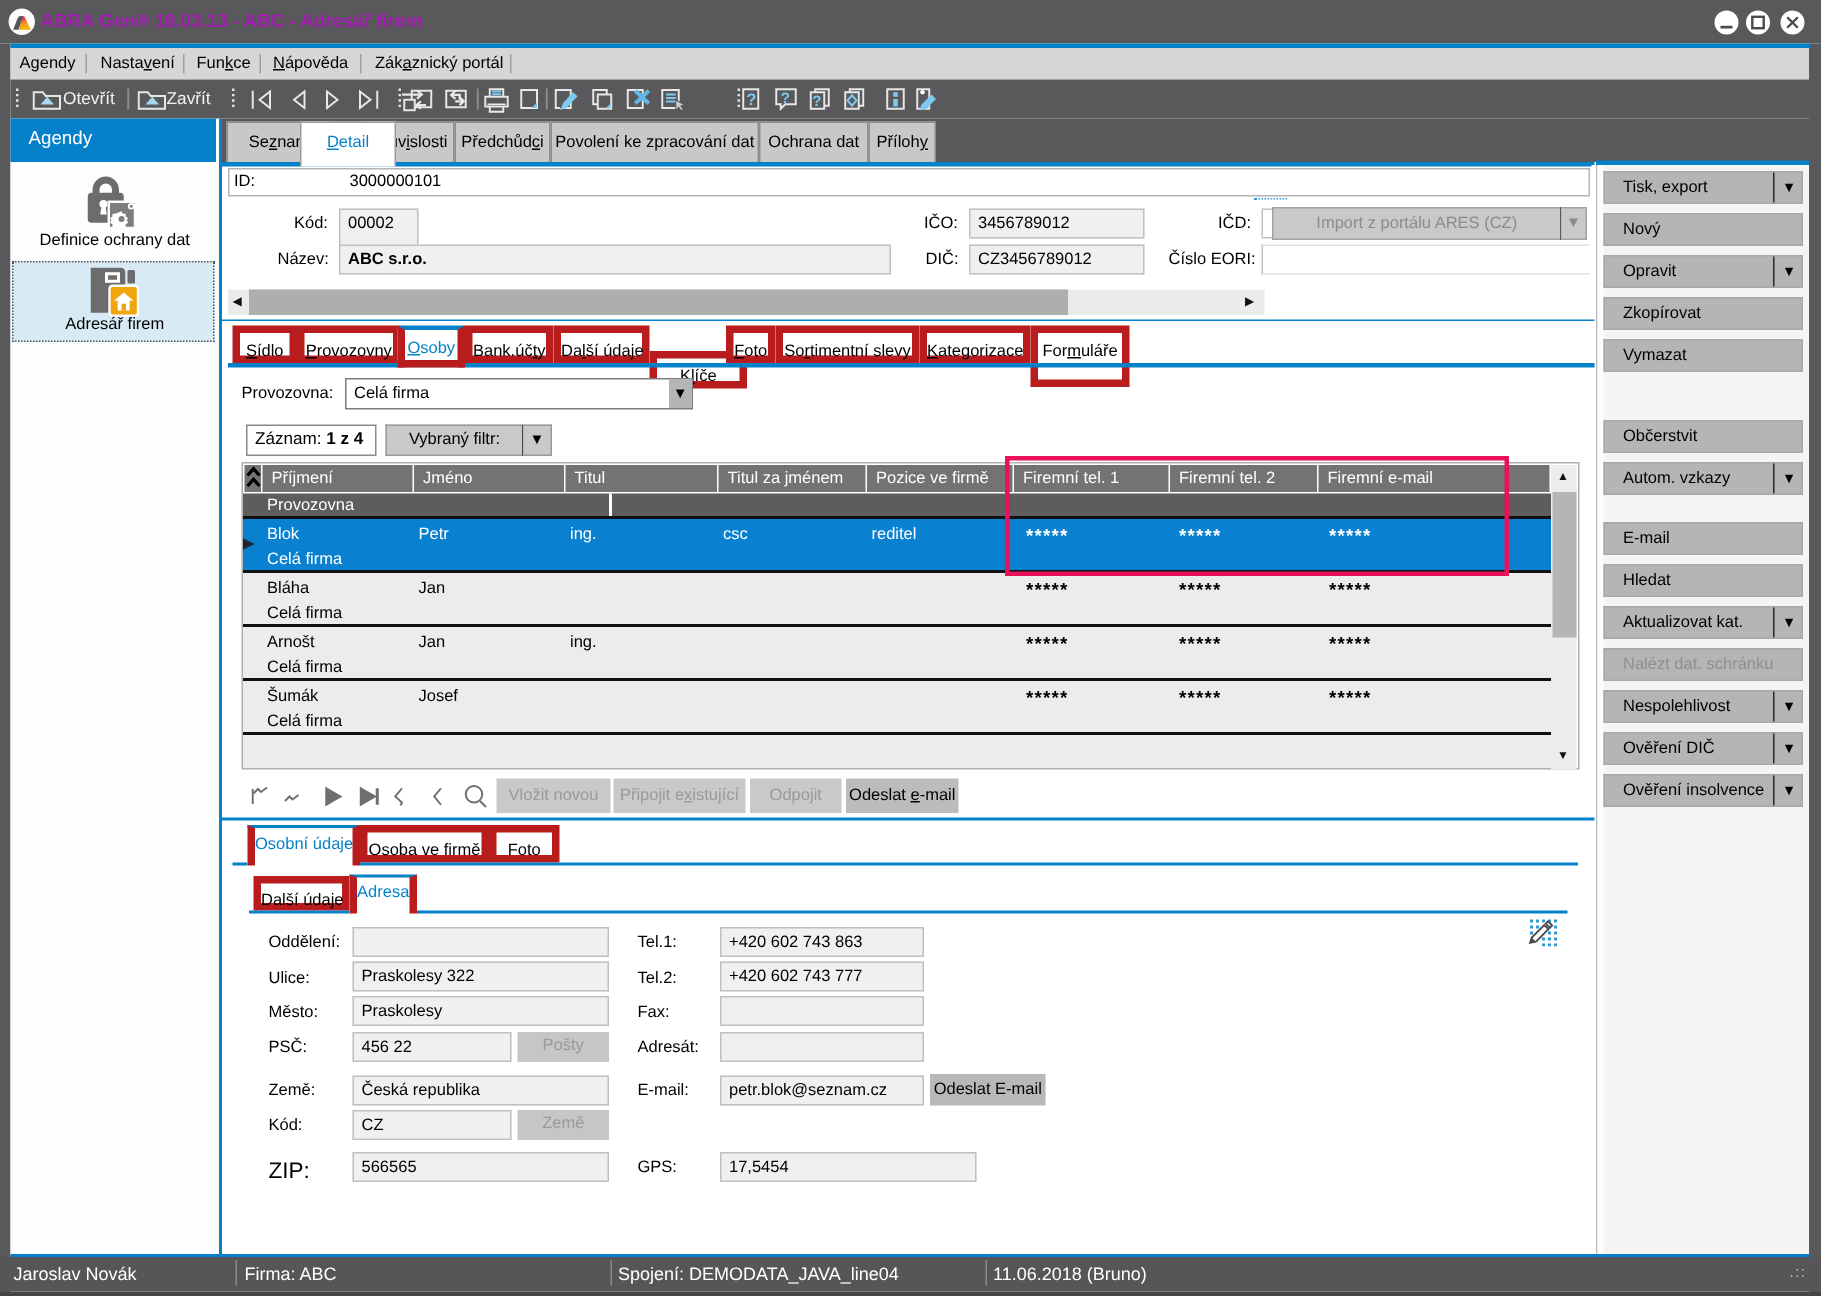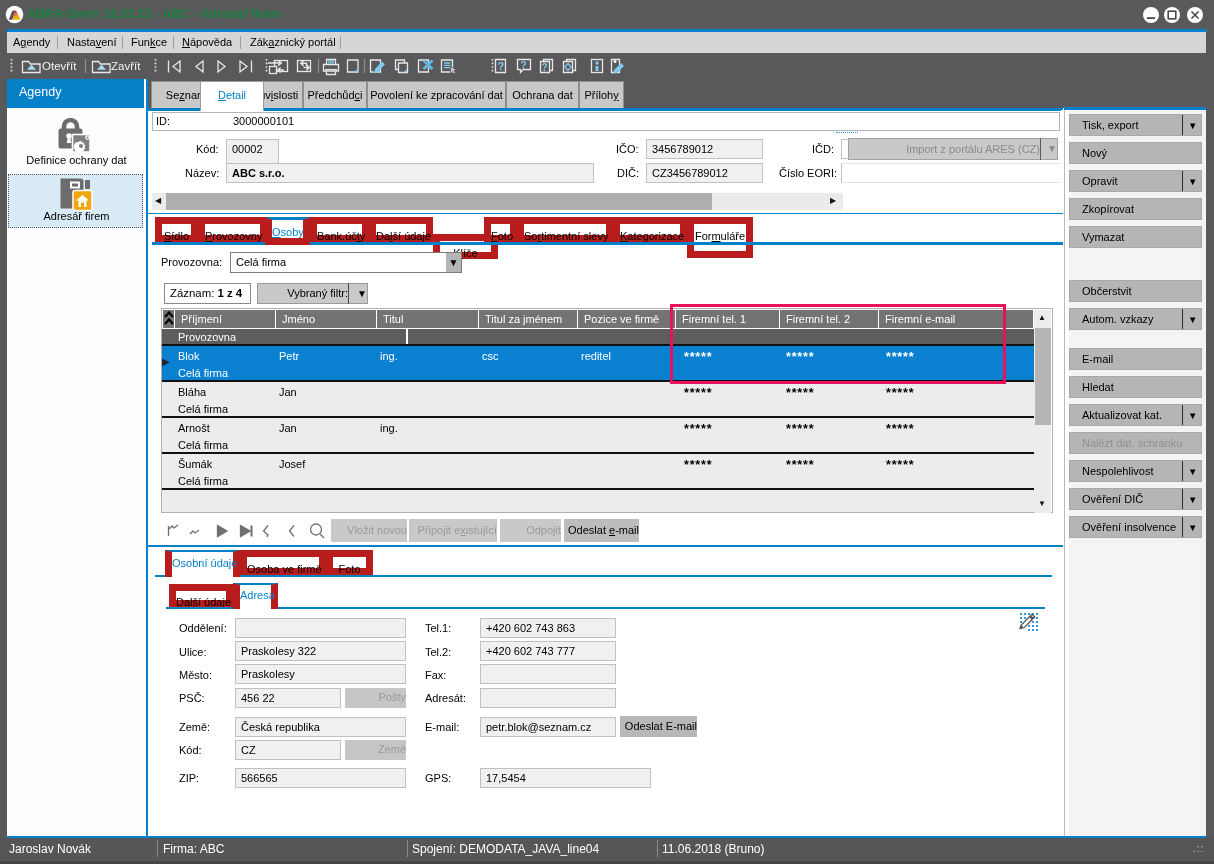--- a/index.html
+++ b/index.html
@@ -1,25 +1,25 @@
 <!DOCTYPE html>
 <html><head><meta charset="utf-8"><style>
 *{margin:0;padding:0;box-sizing:border-box}
 html,body{width:1214px;height:864px;overflow:hidden}
 body{position:relative;font-family:"Liberation Sans",sans-serif;font-size:11px;color:#000;background:#fff}
 .a{position:absolute}
 .lb{position:absolute;white-space:nowrap}
 .inp{position:absolute;background:#f0f0f0;border:1px solid #c0c0c0;font-size:11px;line-height:18px;padding-left:5px;white-space:nowrap;overflow:hidden}
-.gb{position:absolute;background:#c9c9c9;font-size:11px;text-align:right;white-space:nowrap}
+.gb{position:absolute;background:#c9c9c9;font-size:11px;text-align:center;white-space:nowrap}
 .th{position:absolute;top:310px;height:18px;background:#737373;color:#fff;font-size:11px;line-height:18px;padding-left:6px;white-space:nowrap;overflow:hidden}
 .sbtn{position:absolute;left:1069px;width:133px;height:22px;background:#b5b5b5;border:1px solid #a8a8a8;font-size:11px;line-height:20px;padding-left:12px;white-space:nowrap;overflow:hidden}
 .mn{position:absolute;top:0;height:21px;line-height:21px;font-size:11px;white-space:nowrap}
 .msep{position:absolute;top:4px;width:1px;height:13px;background:#9f9f9f}
 .tab1{position:absolute;top:81px;height:27px;background:#c8c8c8;border:1px solid #8e8e8e;border-bottom:none;font-size:11px;text-align:center;line-height:26px;white-space:nowrap}
-.tab2{position:absolute;background:#fff;border:7px solid #b91c1c;font-size:11px;text-align:center;white-space:nowrap}
+.tab2{position:absolute;background:#fff;border:5px solid #b91c1c;font-size:11px;text-align:center;white-space:nowrap}
 u{text-decoration:underline}
 </style></head>
 <body>
 
 <div class="a" style="left:0;top:0;width:1214px;height:29px;background:#59595b"></div>
 <div class="a" style="left:0;top:29px;width:7px;height:835px;background:#59595b"></div>
 <div class="a" style="left:1206px;top:29px;width:8px;height:835px;background:#59595b"></div>
 <div class="a" style="left:0;top:861px;width:1214px;height:3px;background:#454547"></div>
 
 <svg class="a" style="left:5px;top:5px" width="20" height="20" viewBox="0 0 20 20">
@@ -27,21 +27,21 @@
       <linearGradient id="ag" x1="0" y1="0" x2="0.25" y2="1">
 <stop offset="0.15" stop-color="#ec1a5c"></stop>
         <stop offset="0.55" stop-color="#f28a1e"></stop>
         <stop offset="0.9" stop-color="#f2b60d"></stop>
 </linearGradient>
     </defs>
 <circle cx="9.5" cy="9.5" r="8.8" fill="#fdfdfd"></circle>
 <path d="M3.8 14.8 L6.8 7 Q7.3 5.6 8.8 5.6 L10.6 5.6 L7.3 14.8 Z" fill="#54555a"></path>
 <path d="M7.6 14.8 L10.2 5.8 L11.2 6 L15.6 14.8 Z" fill="url(#ag)"></path>
 </svg>
-<div class="lb" style="left:27px;top:7px;font-size:12.5px;font-weight:bold;color:#15803d">ABRA Gen® 18.03.13 - ABC - Adresář firem</div>
+<div class="lb" style="left:27px;top:7px;font-size:12.5px;font-weight:bold;color:#a21caf">ABRA Gen® 18.03.13 - ABC - Adresář firem</div>
 
 <svg class="a" style="left:1140px;top:4px" width="66" height="22" viewBox="0 0 66 22">
 <circle cx="11" cy="11" r="8" fill="#fff"></circle>
     <rect x="7" y="13.2" width="8" height="1.8" fill="#4a4a4a"></rect>
 <circle cx="32" cy="11" r="8" fill="#fff"></circle>
     <rect x="28.2" y="7.2" width="7.6" height="7.6" fill="none" stroke="#4a4a4a" stroke-width="1.6"></rect>
 <circle cx="55" cy="11" r="8" fill="#fff"></circle>
     <path d="M51.5 7.5 L58.5 14.5 M58.5 7.5 L51.5 14.5" stroke="#4a4a4a" stroke-width="1.6"></path>
 </svg>
 
@@ -376,21 +376,21 @@
 <div class="lb" style="left:179px;top:669px;font-size:11px">Město:</div>
 <div class="inp" style="left:235px;top:664px;width:171px;height:20px">Praskolesy</div>
 <div class="lb" style="left:179px;top:692px;font-size:11px">PSČ:</div>
 <div class="inp" style="left:235px;top:688px;width:106px;height:20px">456 22</div>
 <div class="gb" style="left:345px;top:688px;width:61px;height:20px;line-height:19px;color:#9a9a9a;background:#c6c6c6">Pošty</div>
 <div class="lb" style="left:179px;top:721px;font-size:11px">Země:</div>
 <div class="inp" style="left:235px;top:717px;width:171px;height:20px">Česká republika</div>
 <div class="lb" style="left:179px;top:744px;font-size:11px">Kód:</div>
 <div class="inp" style="left:235px;top:740px;width:106px;height:20px">CZ</div>
 <div class="gb" style="left:345px;top:740px;width:61px;height:20px;line-height:19px;color:#9a9a9a;background:#c6c6c6">Země</div>
-<div class="lb" style="left:179px;top:772px;font-size:11px">ZIP:</div>
+<div class="lb" style="left:179px;top:772px;font-size:15px">ZIP:</div>
 <div class="inp" style="left:235px;top:768px;width:171px;height:20px">566565</div>
 <div class="lb" style="left:425px;top:622px;font-size:11px">Tel.1:</div>
 <div class="inp" style="left:480px;top:618px;width:136px;height:20px">+420 602 743 863</div>
 <div class="lb" style="left:425px;top:646px;font-size:11px">Tel.2:</div>
 <div class="inp" style="left:480px;top:641px;width:136px;height:20px">+420 602 743 777</div>
 <div class="lb" style="left:425px;top:669px;font-size:11px">Fax:</div>
 <div class="inp" style="left:480px;top:664px;width:136px;height:20px"></div>
 <div class="lb" style="left:425px;top:692px;font-size:11px">Adresát:</div>
 <div class="inp" style="left:480px;top:688px;width:136px;height:20px"></div>
 <div class="lb" style="left:425px;top:721px;font-size:11px">E-mail:</div>

